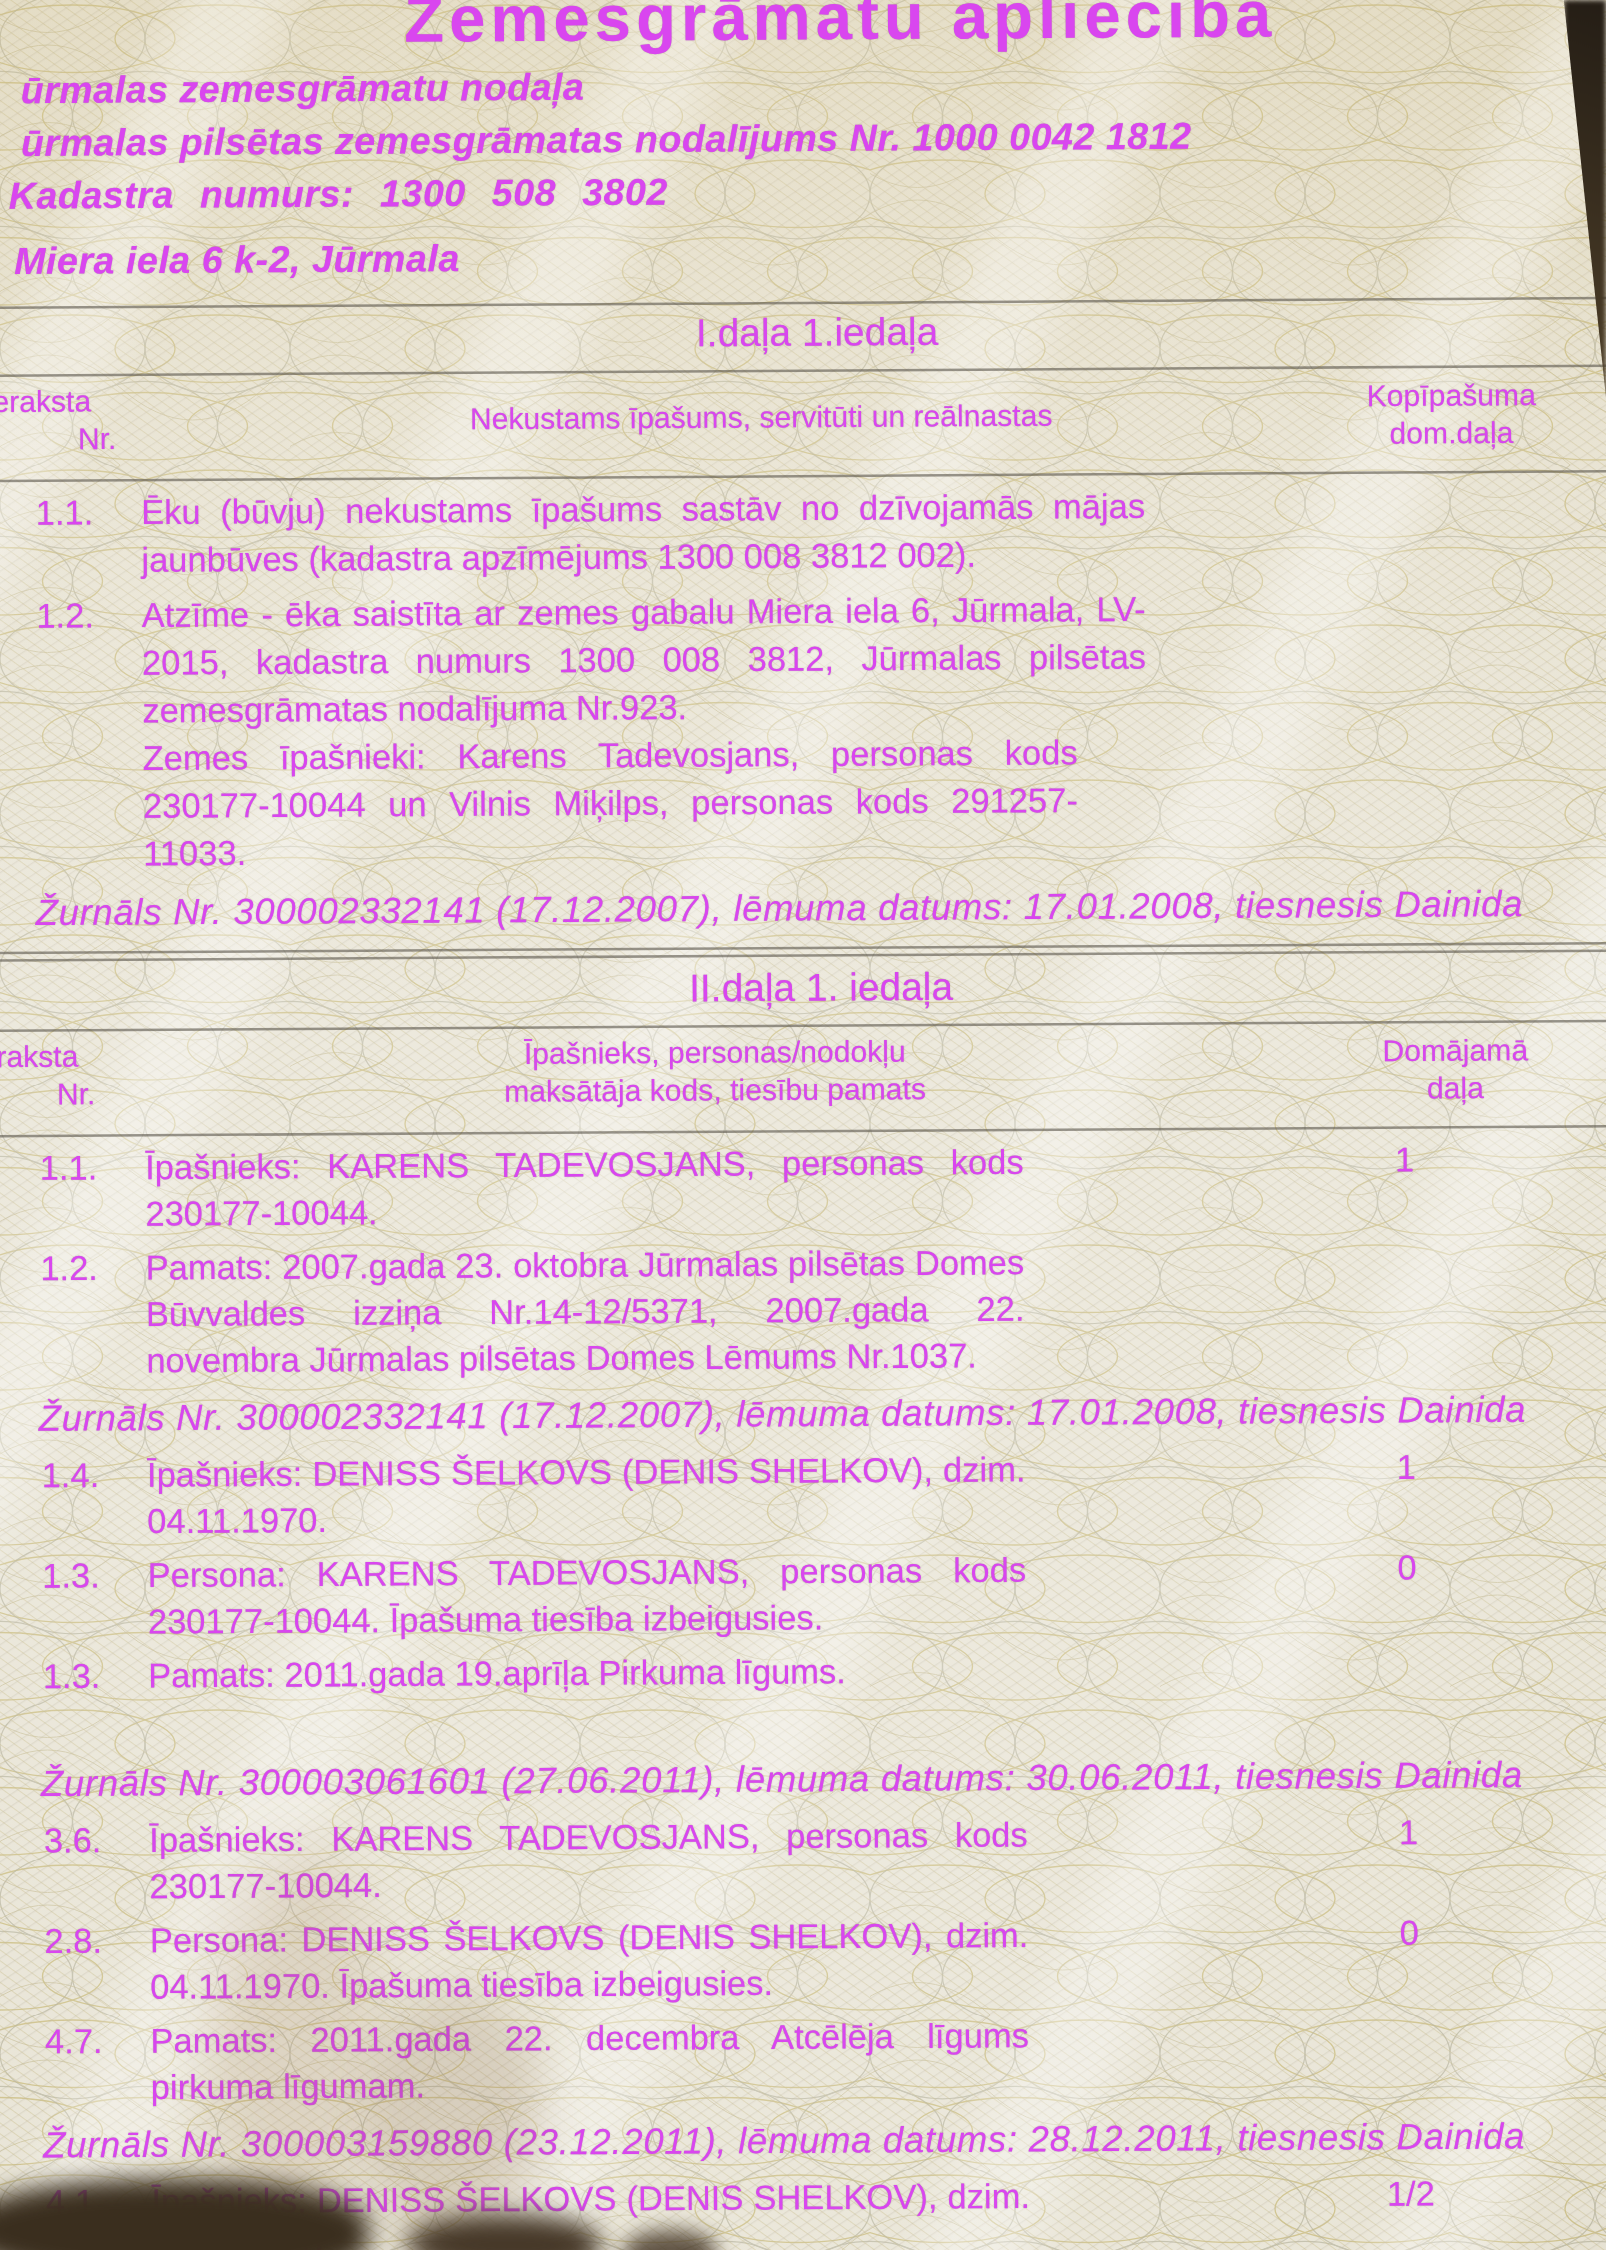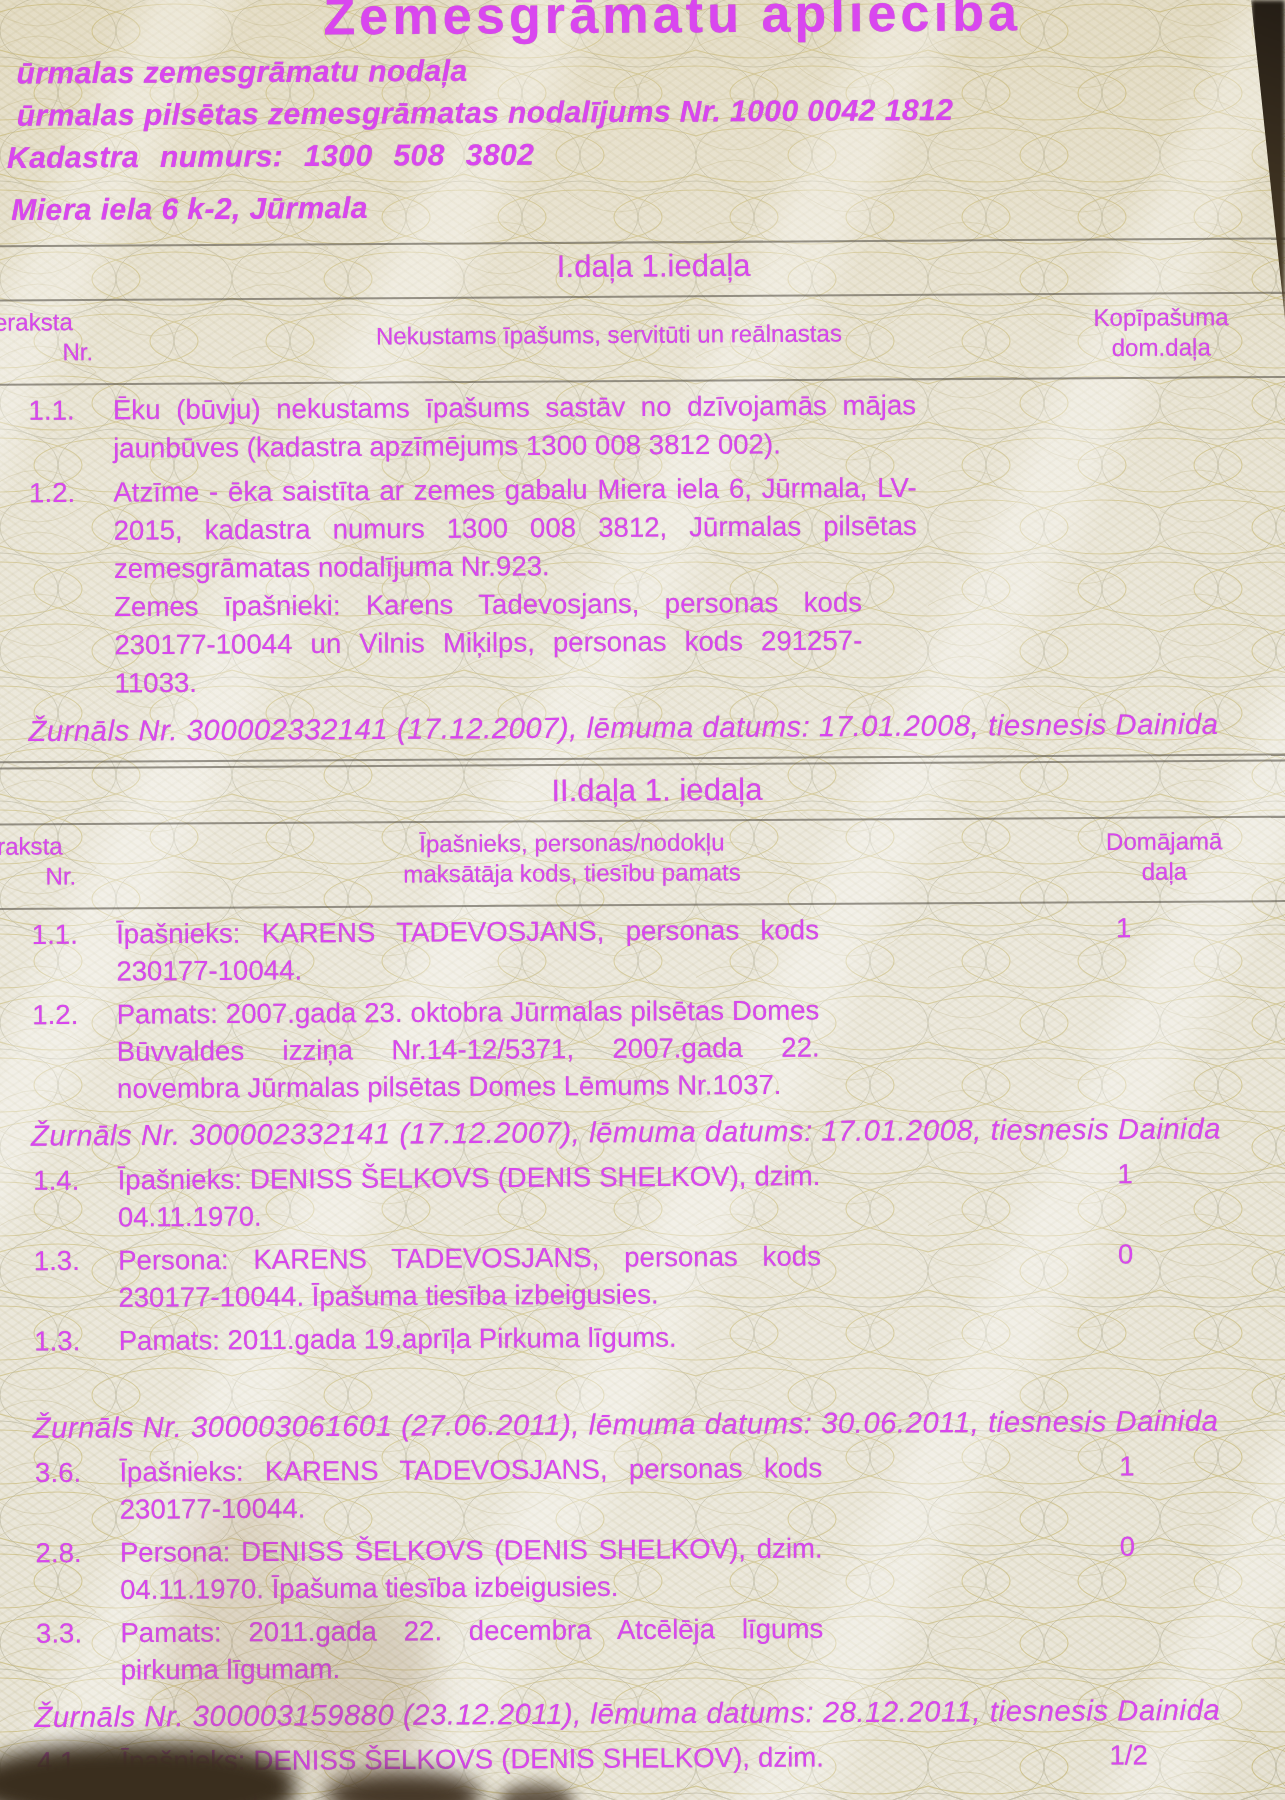--- a/index.html
+++ b/index.html
@@ -198,21 +198,21 @@
         <div class="rnum">3.6.</div>
         <div class="rtext">Īpašnieks: KARENS TADEVOSJANS, personas kods 230177-10044.</div>
         <div class="share">1</div>
       </div>
       <div class="row">
         <div class="rnum">2.8.</div>
         <div class="rtext">Persona: DENISS ŠELKOVS (DENIS SHELKOV), dzim. 04.11.1970. Īpašuma tiesība izbeigusies.</div>
         <div class="share">0</div>
       </div>
       <div class="row">
-        <div class="rnum">3.3.</div>
+        <div class="rnum">4.7.</div>
         <div class="rtext">Pamats: 2011.gada 22. decembra Atcēlēja līgums pirkuma līgumam.</div>
         <div class="share"></div>
       </div>
 
       <div class="journal">Žurnāls Nr. 300003159880 (23.12.2011), lēmuma datums: 28.12.2011, tiesnesis Dainida</div>
 
       <div class="row">
         <div class="rnum">4.1.</div>
         <div class="rtext">Īpašnieks: DENISS ŠELKOVS (DENIS SHELKOV), dzim. 04.11.1970.</div>
         <div class="share">1/2</div>

